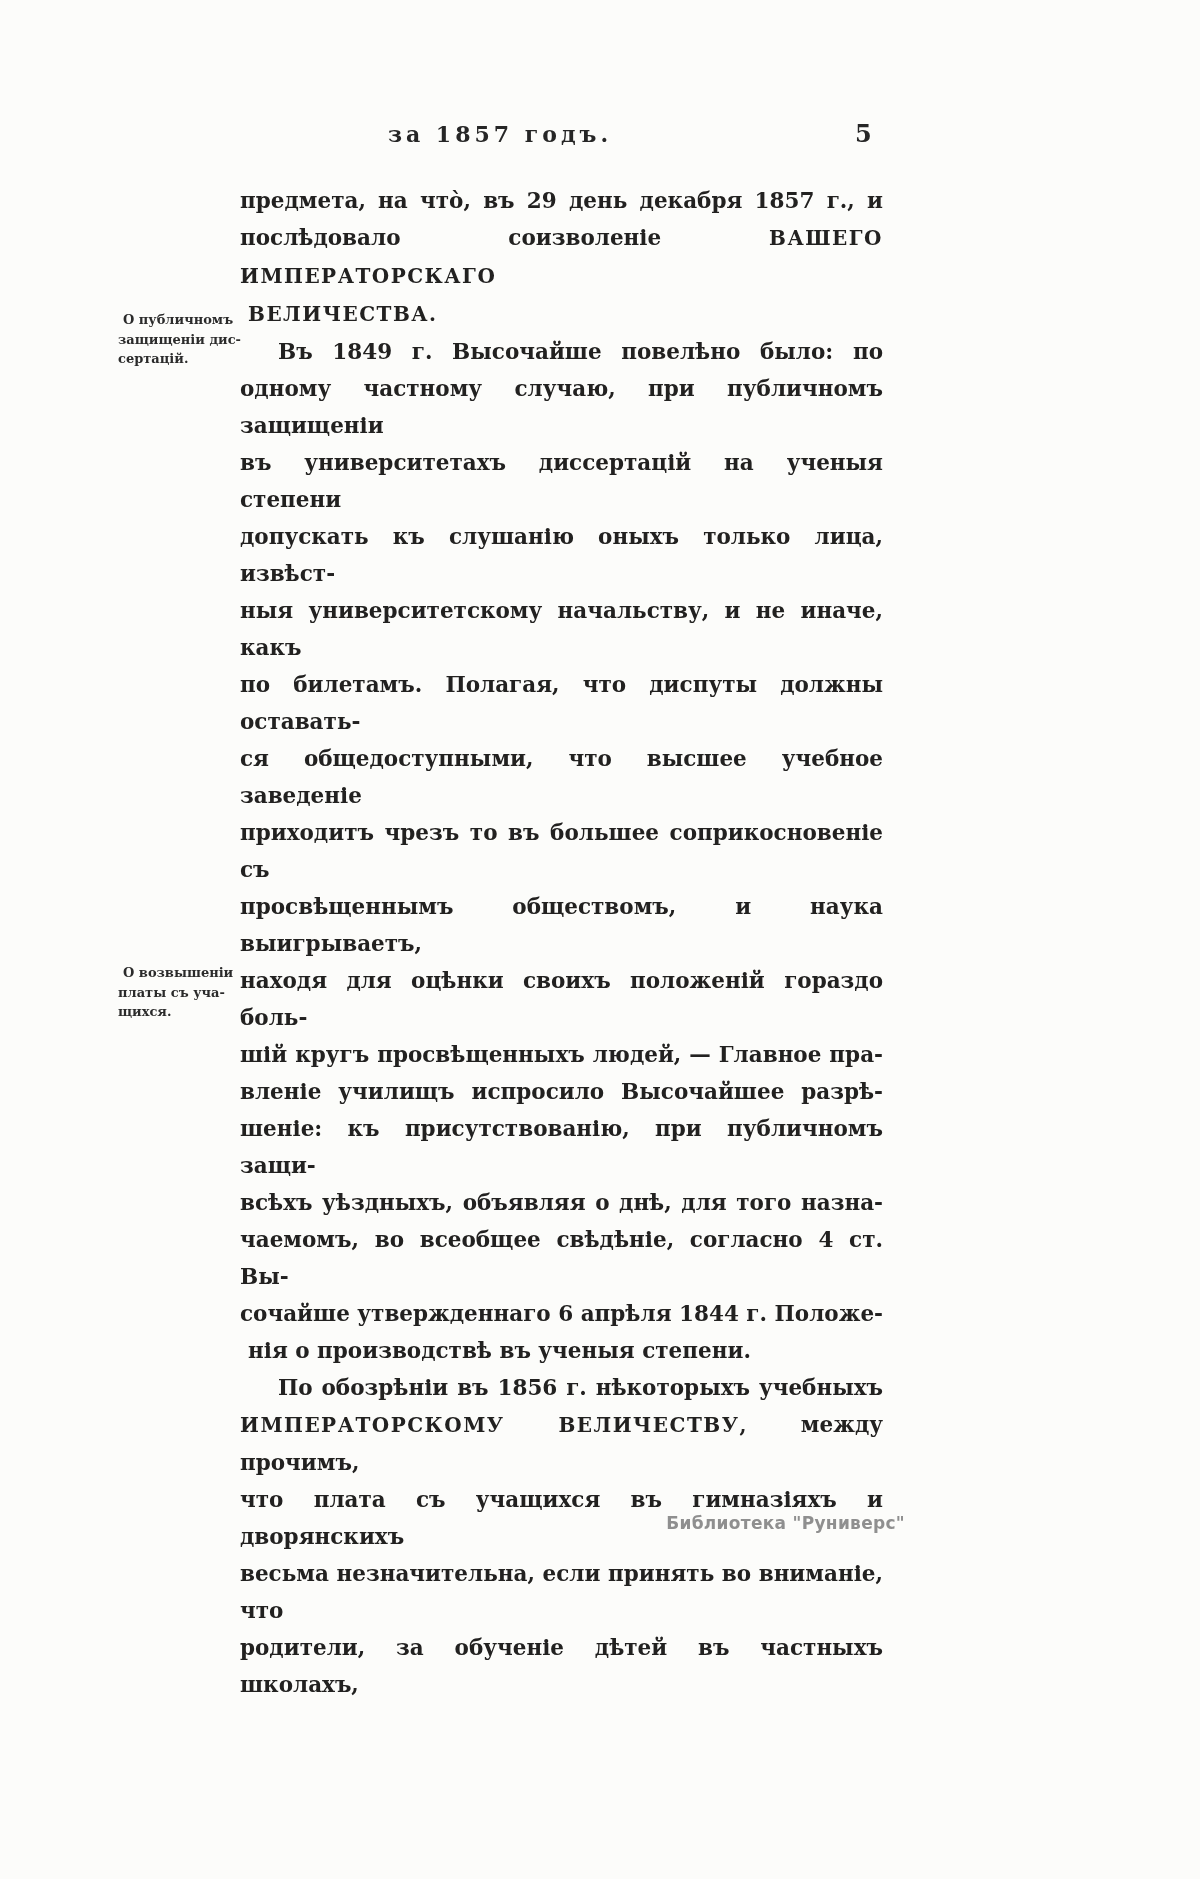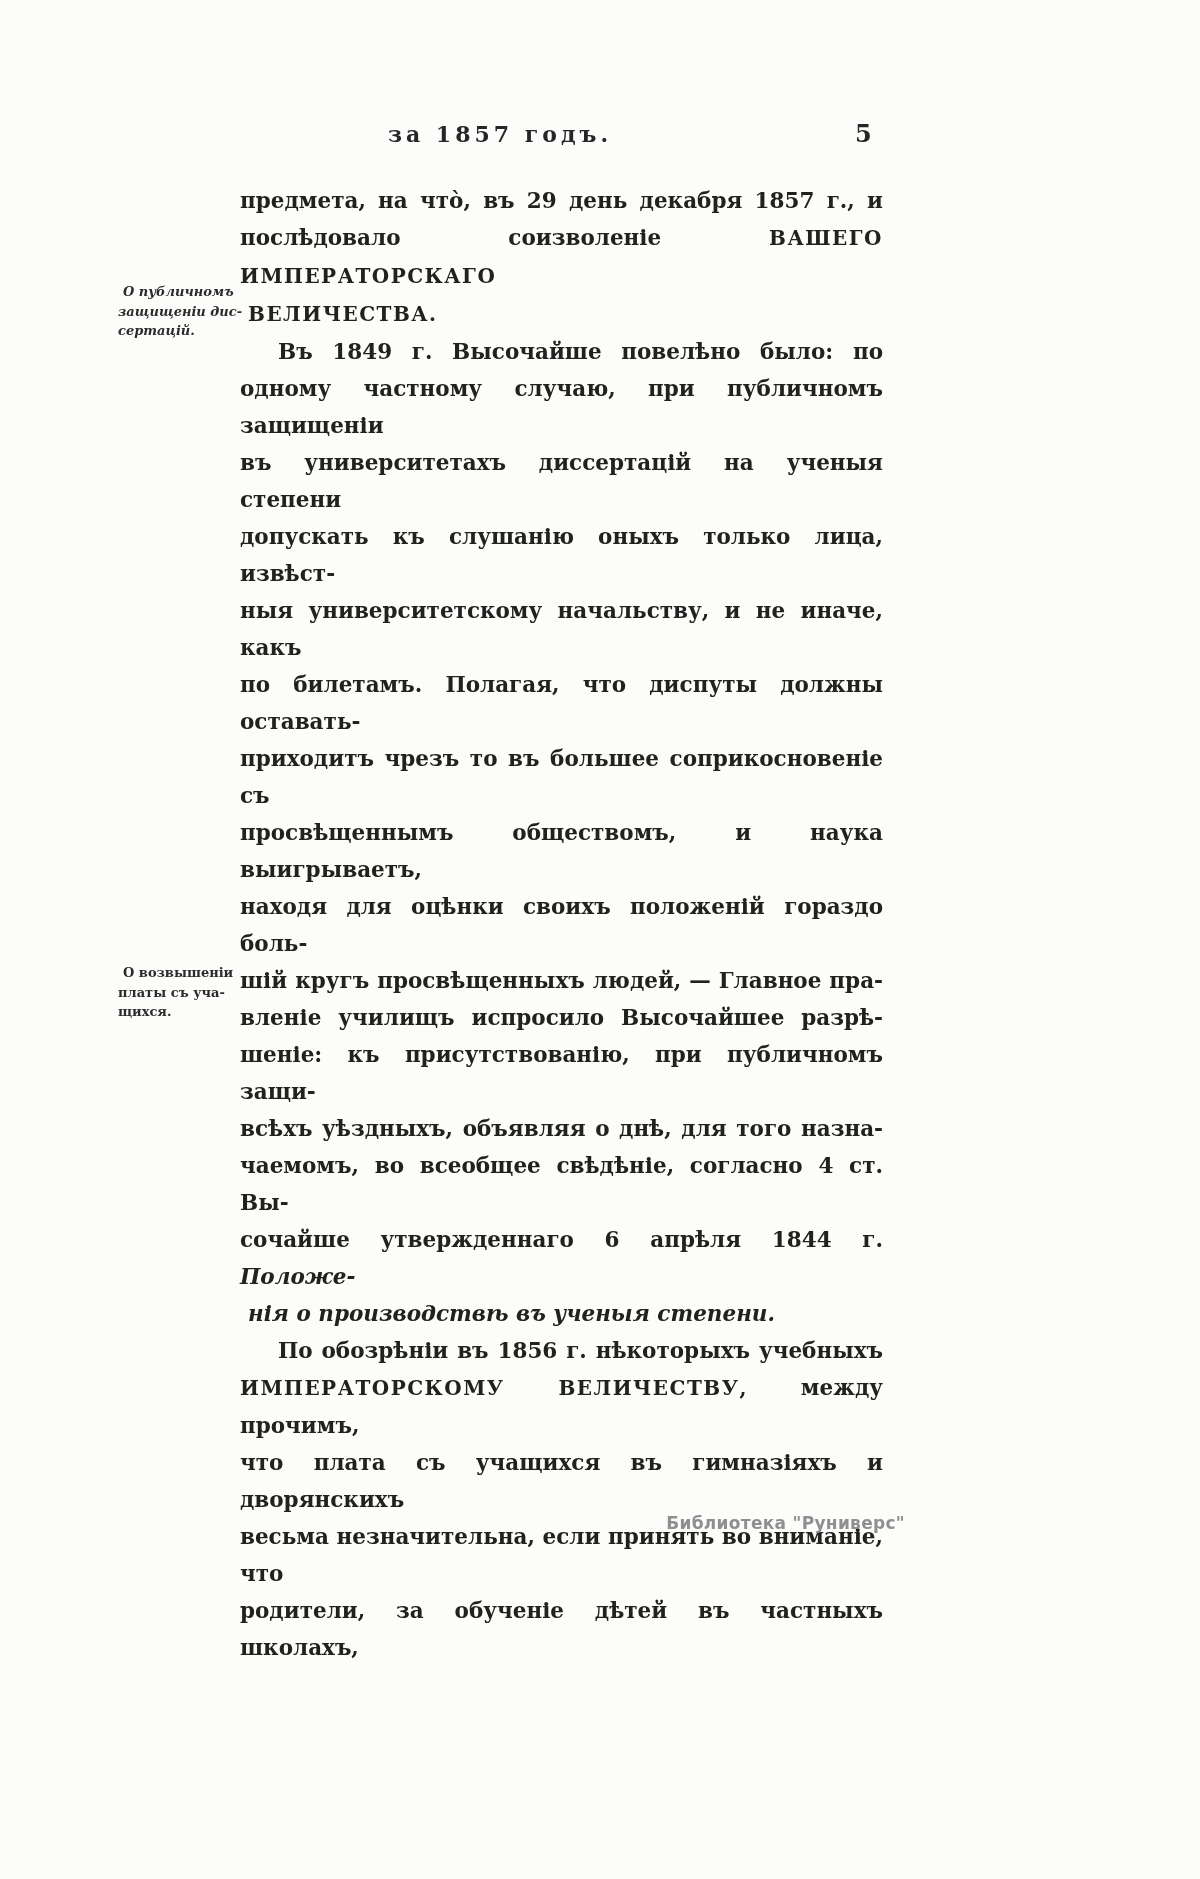--- a/index.html
+++ b/index.html
@@ -47,33 +47,33 @@
     color: #222120;
   }
   .line {
     text-align: justify;
     text-align-last: justify;
     min-height: 37px;
   }
   .line.short { text-align-last: left; margin-left: 8px; }
   .line.indent { text-indent: 38px; }
   .caps { letter-spacing: 1.5px; font-size: 0.93em; }
-  .it { font-style: italic; }
+  .it { }
   .margin-note {
     position: absolute;
     left: 118px;
     width: 120px;
     font-size: 13px;
     line-height: 19.5px;
     font-weight: bold;
     color: #2b2b2b;
   }
   .margin-note .note-line { white-space: nowrap; }
   .margin-note .note-line:first-child { padding-left: 5px; }
-  .note-1 { top: 282px; font-style: italic; }
+  .note-1 { top: 310px; }
   .note-2 { top: 963px; }
   .watermark {
     position: absolute;
     top: 1513px;
     left: 660px;
     width: 245px;
     text-align: right;
     font-family: "DejaVu Sans", sans-serif;
     font-size: 17px;
     font-weight: bold;
@@ -110,20 +110,21 @@
     <div class="line short">
       <span class="caps">ВЕЛИЧЕСТВА.</span>
     </div>
 
     <div class="line indent">Въ 1849 г. Высочайше повелѣно было: по</div>
     <div class="line">одному частному случаю, при публичномъ защищеніи</div>
     <div class="line">въ университетахъ диссертацій на ученыя степени</div>
     <div class="line">допускать къ слушанію оныхъ только лица, извѣст-</div>
     <div class="line">ныя университетскому начальству, и не иначе, какъ</div>
     <div class="line">по билетамъ. Полагая, что диспуты должны оставать-</div>
+    <div class="line">ся общедоступными, что высшее учебное заведеніе</div>
     <div class="line">приходитъ чрезъ то въ большее соприкосновеніе съ</div>
     <div class="line">просвѣщеннымъ обществомъ, и наука выигрываетъ,</div>
     <div class="line">находя для оцѣнки своихъ положеній гораздо боль-</div>
     <div class="line">шій кругъ просвѣщенныхъ людей, — Главное пра-</div>
     <div class="line">вленіе училищъ испросило Высочайшее разрѣ-</div>
     <div class="line">шеніе: къ присутствованію, при публичномъ защи-</div>
     <div class="line">всѣхъ уѣздныхъ, объявляя о днѣ, для того назна-</div>
     <div class="line">чаемомъ, во всеобщее свѣдѣніе, согласно 4 ст. Вы-</div>
     <div class="line">
       <span>сочайше утвержденнаго 6 апрѣля 1844 г. </span><span class="it">Положе-</span>

